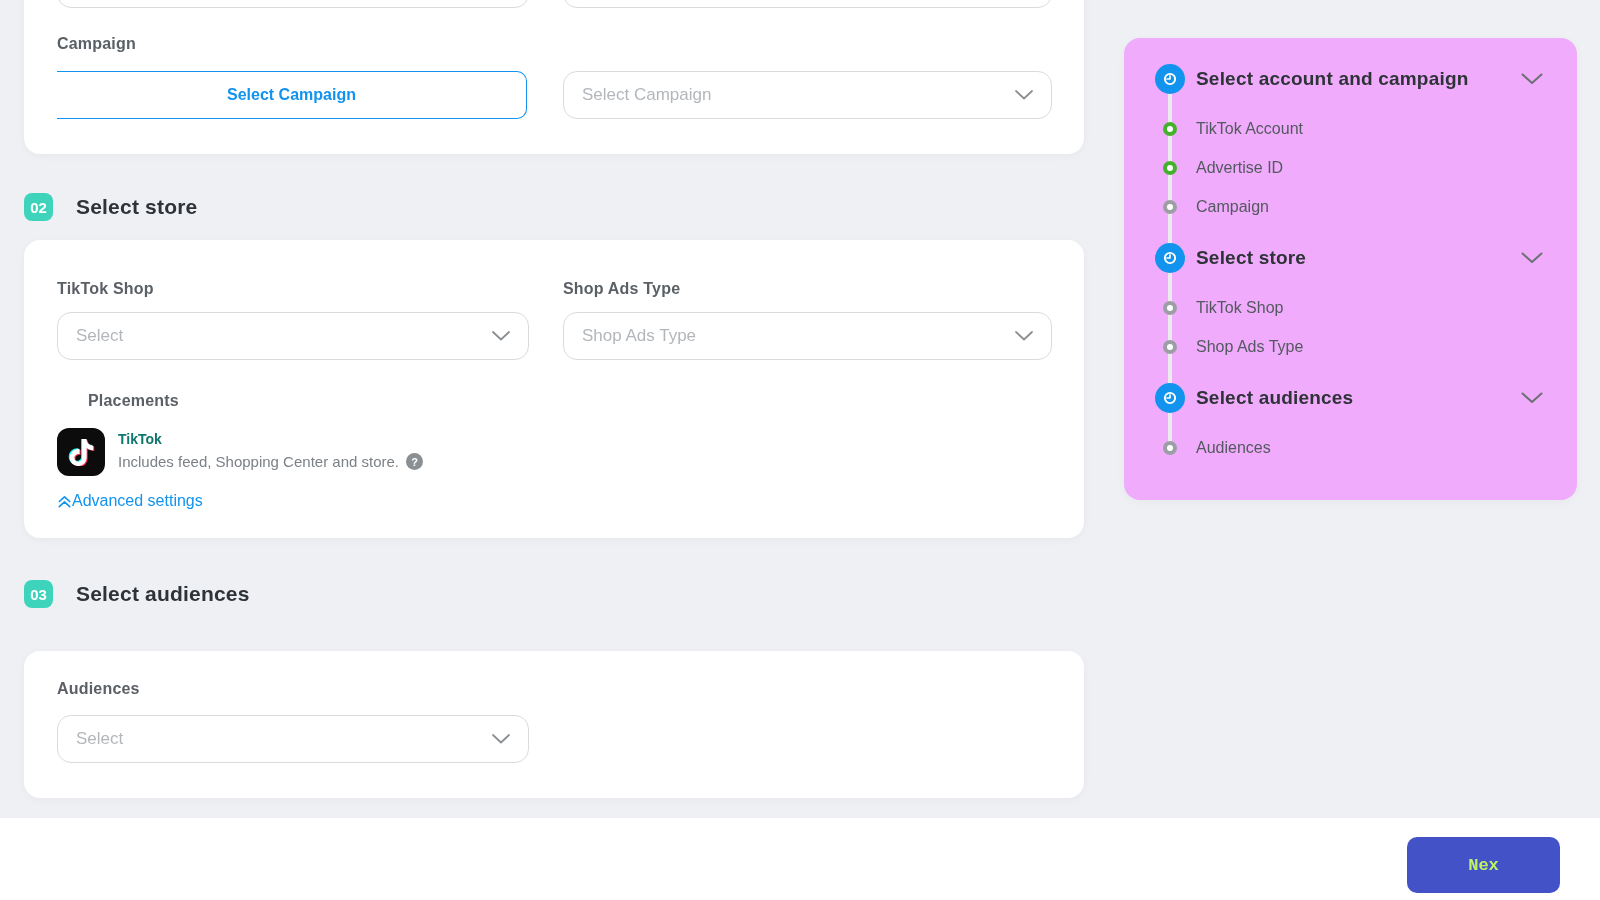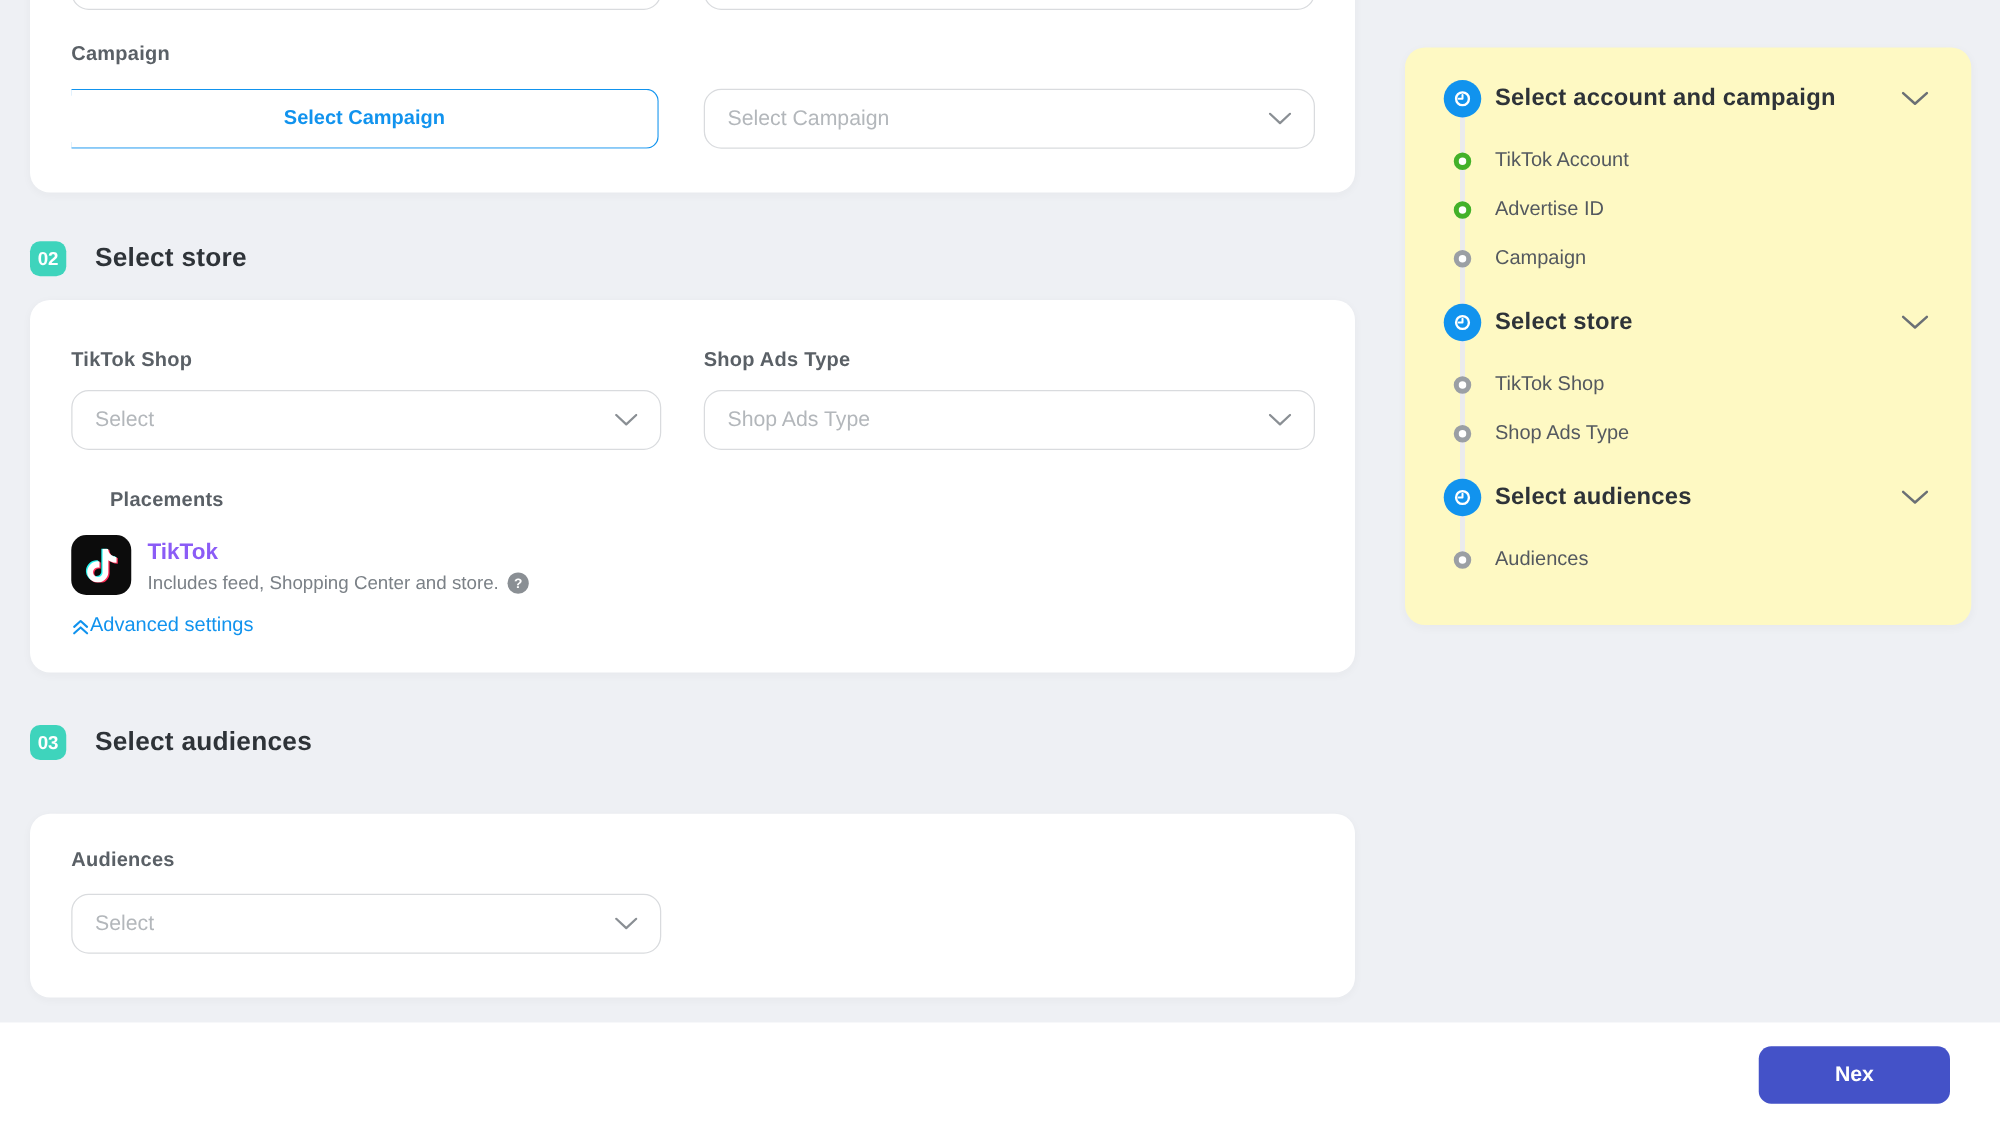--- a/index.html
+++ b/index.html
@@ -72,40 +72,40 @@
   .adstype-select { left:539px; top:72px; width:489px; }
 
   .lbl-placements { position:absolute; left:33px; top:152px;margin-left:31px; }
 
   .placement-row { position:absolute; left:33px; top:188px; display:flex; gap:13px; }
   .tt-logo {
     width:48px; height:48px; border-radius:12px; background:#0c0c0c;
     display:flex; align-items:center; justify-content:center; flex:0 0 48px;
   }
   .placement-texts { padding-top:3px; }
-  .placement-name { font-size:18px; font-weight:bold; color:#8b5cf6; }
+  .placement-name { font-size:14px; font-weight:bold; color:#0f766e; }
   .placement-desc { margin-top:6px; font-size:15px; color:#7b8187; display:flex; align-items:center; gap:7px; }
   .help-dot {
     width:17px; height:17px; border-radius:50%; background:#8a8f94; color:#fff;
     font-size:11px; font-weight:bold; display:inline-flex; align-items:center; justify-content:center;
   }
 
   .advanced-link {
     position:absolute; left:33px; top:252px;
     display:flex; align-items:center; gap:0; cursor:pointer;
     font-size:16px; color:#1193ee;
   }
 
   .lbl-audiences { position:absolute; left:33px; top:29px; }
   .audiences-select { left:33px; top:64px; width:472px; }
 
   
   .sidebar-card {
     position:absolute; left:1124px; top:38px; width:453px; height:462px;
-    background:#fef9c3; border-radius:16px; box-shadow:0 2px 8px rgba(40,50,60,0.04);
+    background:#f0abfc; border-radius:16px; box-shadow:0 2px 8px rgba(40,50,60,0.04);
   }
   .step-line { position:absolute; left:44px; top:41px; width:4px; height:369px; background:#ebebed; }
   .srow { position:absolute; left:0; width:100%; }
   .shead { height:32px; }
   .sitem { height:22px; }
   .shead .circle {
     position:absolute; left:31px; top:1px; width:30px; height:30px; border-radius:50%;
     background:#1193ee; display:flex; align-items:center; justify-content:center;
   }
   .shead .stitle {
@@ -124,23 +124,23 @@
   }
   .r-g1h { top:25px; }  .r-g1i1 { top:80px; } .r-g1i2 { top:119px; } .r-g1i3 { top:158px; }
   .r-g2h { top:204px; } .r-g2i1 { top:259px; } .r-g2i2 { top:298px; }
   .r-g3h { top:344px; } .r-g3i1 { top:399px; }
 
   
   .footer-bar {
     position:absolute; left:0; top:818px; width:1600px; height:82px; background:#ffffff;
   }
   .next-btn {
-    position:absolute; left:1407px; top:19px; width:153px; height:46px;
-    background:#4452c8; color:#ffffff; border:none; border-radius:10px;
-    font-family:Liberation Sans, sans-serif; font-size:17px; font-weight:bold; cursor:pointer;
+    position:absolute; left:1407px; top:19px; width:153px; height:56px;
+    background:#4452c8; color:#bef264; border:none; border-radius:10px;
+    font-family:Liberation Mono, monospace; font-size:17px; font-weight:bold; cursor:pointer;
   }
 </style>
 </head>
 <body>
 
 <div class="screen">
 
   <div class="card card1">
     <div class="partial-input pi1"></div>
     <div class="partial-input pi2"></div>

